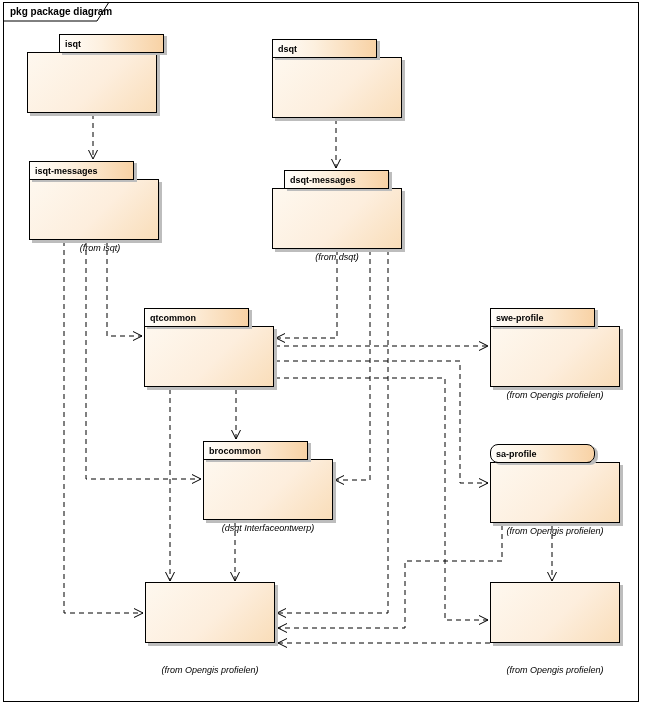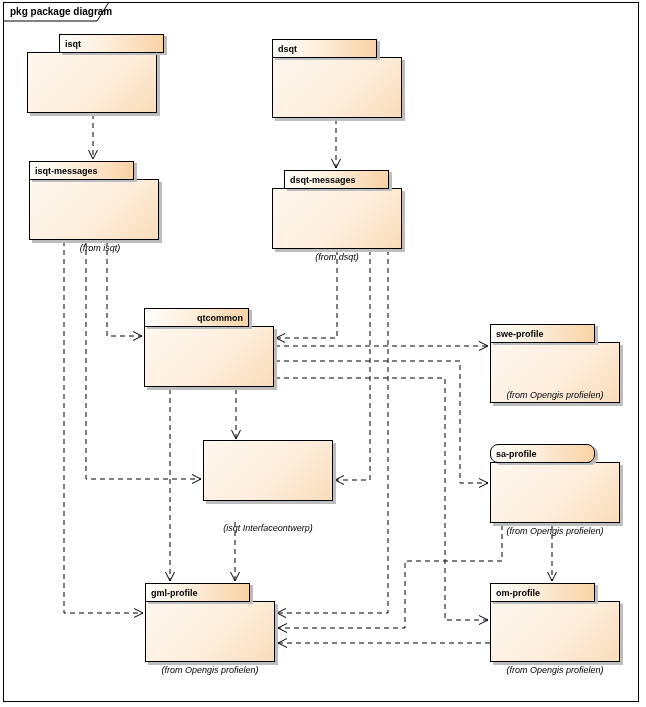--- a/index.html
+++ b/index.html
@@ -86,51 +86,48 @@
       </div>
       <div class="from-label" style="left: 94px; top: 243px; margin-left: 6px;">(from isqt)</div>
       <div class="pkg" style="left: 272px; top: 170px;">
         <div class="pkg-tab" style="width: 105px; height: 19px; margin-left: 12px;">
           <span class="pkg-name">dsqt-messages</span>
         </div>
         <div class="pkg-body" style="width: 130px; height: 61px;"></div>
       </div>
       <div class="from-label" style="left: 337px; top: 252px; font-style: italic;">(from dsqt)</div>
       <div class="pkg" style="left: 144px; top: 308px;">
-        <div class="pkg-tab" style="width: 105px; height: 19px; justify-content: flex-end;">
+        <div class="pkg-tab" style="width: 105px; height: 19px;">
           <span class="pkg-name">qtcommon</span>
         </div>
         <div class="pkg-body" style="width: 130px; height: 61px;"></div>
       </div>
-      <div class="pkg" style="left: 490px; top: 324px;">
+      <div class="pkg" style="left: 490px; top: 308px;">
         <div class="pkg-tab" style="width: 105px; height: 19px;">
           <span class="pkg-name">swe-profile</span>
         </div>
         <div class="pkg-body" style="width: 130px; height: 61px;"></div>
       </div>
       <div class="from-label" style="left: 555px; top: 390px;">(from Opengis profielen)</div>
       <div class="pkg" style="left: 203px; top: 441px;">
+        <div class="pkg-tab" style="width: 105px; height: 19px;">
+          <span class="pkg-name">brocommon</span>
+        </div>
         <div class="pkg-body" style="width: 130px; height: 61px;"></div>
       </div>
-      <div class="from-label" style="left: 268px; top: 523px;">(isqt Interfaceontwerp)</div>
+      <div class="from-label" style="left: 268px; top: 523px;">(dsqt Interfaceontwerp)</div>
       <div class="pkg" style="left: 490px; top: 444px;">
         <div class="pkg-tab" style="width: 105px; height: 19px; border-radius: 8px;">
           <span class="pkg-name">sa-profile</span>
         </div>
         <div class="pkg-body" style="width: 130px; height: 61px;"></div>
       </div>
       <div class="from-label" style="left: 555px; top: 526px;">(from Opengis profielen)</div>
       <div class="pkg" style="left: 145px; top: 583px;">
-        <div class="pkg-tab" style="width: 105px; height: 19px;">
-          <span class="pkg-name">gml-profile</span>
-        </div>
         <div class="pkg-body" style="width: 130px; height: 61px;"></div>
       </div>
       <div class="from-label" style="left: 210px; top: 665px;">(from Opengis profielen)</div>
       <div class="pkg" style="left: 490px; top: 583px;">
-        <div class="pkg-tab" style="width: 105px; height: 19px;">
-          <span class="pkg-name">om-profile</span>
-        </div>
         <div class="pkg-body" style="width: 130px; height: 61px;"></div>
       </div>
       <div class="from-label" style="left: 555px; top: 665px;">(from Opengis profielen)</div>
     </div>
 </div>
 
 </body></html>

